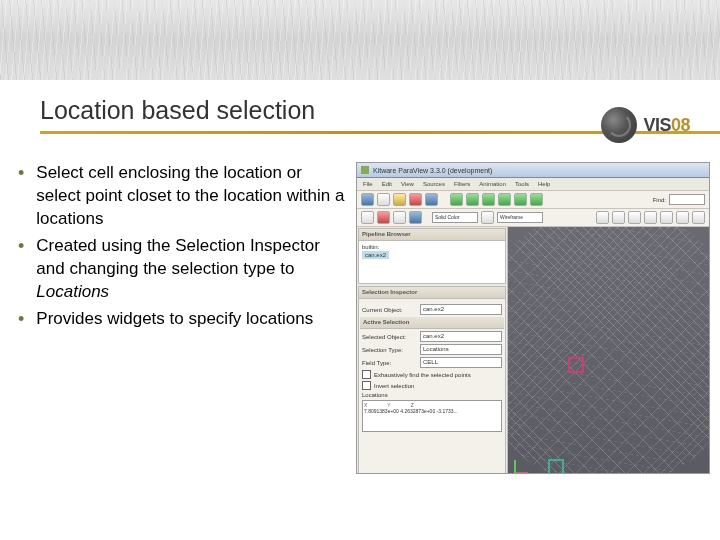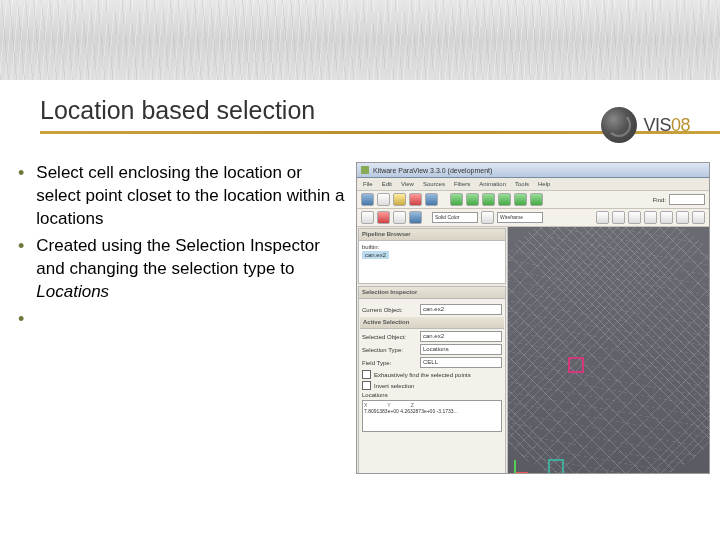--- a/index.html
+++ b/index.html
@@ -4,21 +4,21 @@
 <style>
 body{margin:0;width:720px;height:540px;font-family:Arial,sans-serif;background:#fff;overflow:hidden}
 .banner{height:80px;background:linear-gradient(180deg,#e8e8e8 0%,#d4d4d4 50%,#e0e0e0 100%);position:relative;overflow:hidden}
 .banner::before{content:"";position:absolute;inset:0;background:repeating-linear-gradient(95deg,rgba(255,255,255,0.3) 0px,rgba(255,255,255,0.3) 1px,transparent 1px,transparent 6px),repeating-linear-gradient(85deg,rgba(180,180,180,0.3) 0px,rgba(180,180,180,0.3) 1px,transparent 1px,transparent 8px)}
 .title-row{padding:16px 0 0 40px}
 .title{font-size:25px;color:#333;font-weight:400}
 .rule{height:3px;background:linear-gradient(90deg,#c9a13d 0%,#b8902e 50%,#c9a13d 100%);margin-top:6px;position:relative}
 .logo{position:absolute;right:30px;top:-24px;display:flex;align-items:center;gap:6px}
 .logo-swirl{width:36px;height:36px;border-radius:50%;background:radial-gradient(circle at 35% 35%,#888 0%,#555 40%,#333 100%);position:relative}
 .logo-swirl::after{content:"";position:absolute;inset:6px;border-radius:50%;border:2px solid rgba(255,255,255,0.25);border-top-color:transparent;border-left-color:transparent}
-.logo-text{font-size:18px;font-weight:normal;color:#444;letter-spacing:-0.5px}
+.logo-text{font-size:18px;font-weight:bold;color:#444;letter-spacing:-0.5px}
 .logo-text .d{color:#b8902e}
 .content{display:flex;padding:28px 10px 0 18px;gap:8px}
 .bullets{flex:0 0 330px}
 ul{list-style:none;margin:0;padding:0}
 li{display:flex;font-size:17px;line-height:1.35;color:#000;margin-bottom:4px}
 .dot{color:#6b7a3a;font-size:18px;margin:0 12px 0 0;line-height:1.3}
 .em{font-style:italic}
 .shot{flex:1;border:1px solid #999;height:310px;background:#eceae6;overflow:hidden;position:relative;font-size:7px;color:#333}
 .tb{height:14px;background:linear-gradient(#dde6f3,#b8c9e0);border-bottom:1px solid #7a8aa0;display:flex;align-items:center;padding:0 4px;gap:4px}
 .tb-ico{width:8px;height:8px;background:#8a5;display:inline-block}
@@ -71,20 +71,21 @@
       <li>
         <span class="dot">•</span>
         <span>Select cell enclosing the location or select point closet to the location within a locations</span>
       </li>
       <li>
         <span class="dot">•</span>
         <span><span>Created using the Selection Inspector and changing the selection type to </span><span class="em">Locations</span></span>
       </li>
       <li>
         <span class="dot">•</span>
+        <span>Provides widgets to specify locations</span>
       </li>
     </ul>
   </div>
 
   <div class="shot">
     <div class="tb">
       <span class="tb-ico"></span>
       <span>Kitware ParaView 3.3.0 (development)</span>
     </div>
     <div class="mb">

